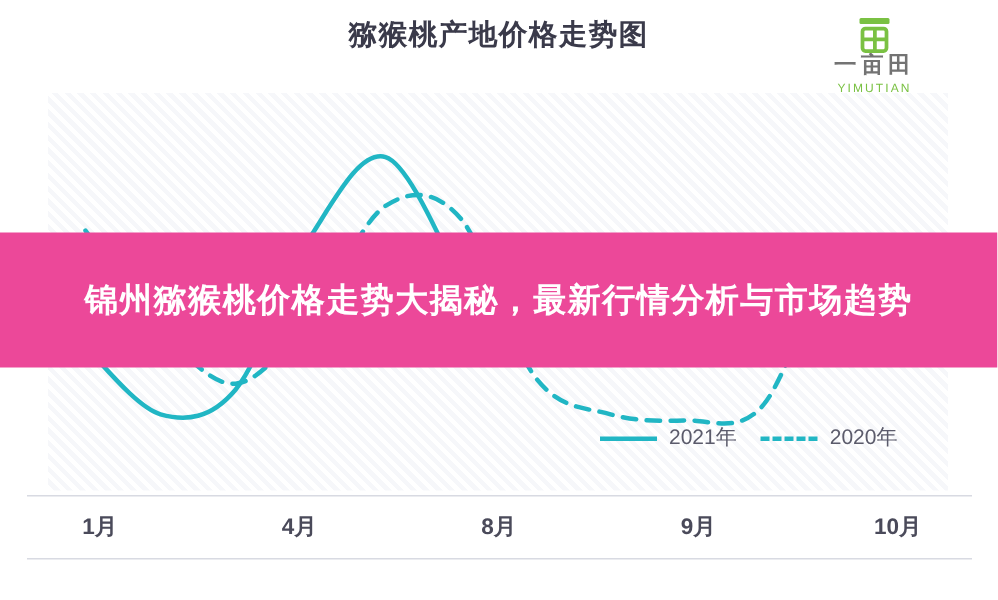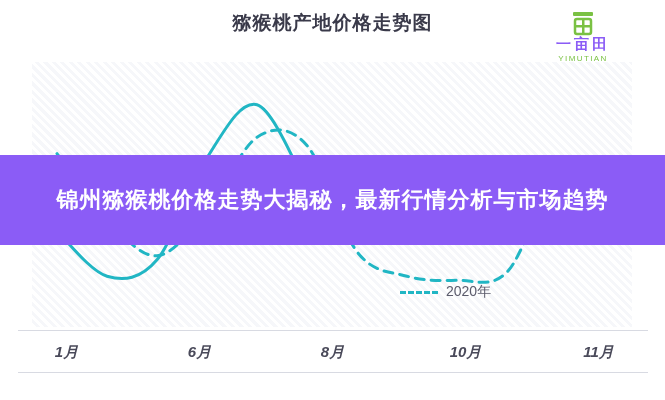--- a/index.html
+++ b/index.html
@@ -24,21 +24,21 @@
 
   
   #logo{
     position:absolute;right:22px;top:10px;width:120px;height:48px;
     text-align:center;
   }
   #logo .mark{
     display:block;margin:0 auto;width:28px;height:26px;position:relative;
   }
   #logo .cn{
-    display:block;font-size:15px;color:#8b5cf6;letter-spacing:3px;font-weight:bold;
+    display:block;font-size:15px;color:#737373;letter-spacing:3px;font-weight:bold;
     line-height:16px;
   }
   #logo .en{
     display:block;font-size:8px;color:#7ac143;letter-spacing:1.4px;margin-top:2px;
   }
 
   
   #plot{
     position:absolute;left:32px;top:62px;width:600px;height:265px;
   }
@@ -55,37 +55,36 @@
   }
   .legend-item{display:flex;align-items:center;gap:8px;}
   .legend-line{display:block;width:38px;height:0;border-top:3px solid #21b6c4;}
   .legend-line.dashed{border-top:3px dashed #21b6c4;}
   .legend-label{font-size:14px;color:#5b5b6b;}
 
   
   #xaxis{
     position:absolute;left:0;top:332px;width:665px;height:40px;
     display:flex;
-    font-style:italic;
   }
   #xaxis .xtick{
     flex:1;text-align:center;font-size:15px;color:#4a4a5a;font-weight:bold;
     line-height:40px;
   }
   #axis-rule{
     position:absolute;left:18px;top:330px;width:630px;height:1px;background:#d8dae2;
   }
   #axis-rule2{
     position:absolute;left:18px;top:372px;width:630px;height:1px;background:#d8dae2;
   }
 
   
   #banner{
     position:absolute;left:0;top:155px;width:665px;height:90px;
-    background:#8b5cf6;
+    background:#ec4899;
     display:flex;align-items:center;justify-content:center;
   }
   #banner-text{
     color:#ffffff;font-size:22px;font-weight:bold;line-height:34px;
     text-align:center;letter-spacing:1px;
     padding:0 26px;
   }
 </style>
 </head>
 <body>
@@ -116,32 +115,36 @@
           <path id="line-2020" fill="none" stroke="#21b6c4" stroke-width="3" stroke-dasharray="9 7" stroke-linecap="round" d="M25.0,91.7 C33.3,102.6 58.3,140.0 75.0,157.0 C91.7,174.0 108.3,195.1 125.0,193.8 C141.7,192.4 158.3,168.6 175.0,148.8 C191.7,129.1 208.3,86.2 225.0,75.3 C241.7,64.4 258.3,64.4 275.0,83.5 C291.7,102.6 308.3,167.9 325.0,189.7 C341.7,211.4 358.3,209.4 375.0,214.2 C391.7,218.9 408.3,218.9 425.0,218.3 C441.7,217.6 458.3,227.1 475.0,210.1 C491.7,193.1 508.3,131.1 525.0,116.2 C541.7,101.2 566.7,119.6 575.0,120.3"></path>
         </g>
         <g>
           <path id="line-2021" fill="none" stroke="#21b6c4" stroke-width="3" stroke-linecap="round" d="M25.0,169.3 C33.3,176.7 58.3,209.4 75.0,214.2 C91.7,218.9 108.3,217.6 125.0,197.8 C141.7,178.1 158.3,121.6 175.0,95.8 C191.7,69.9 208.3,37.9 225.0,42.7 C241.7,47.4 266.7,110.7 275.0,124.3"></path>
         </g>
       </svg>
     </div>
 
     <div id="legend">
       <div class="legend-item">
+        <span class="legend-line"></span>
+        <span class="legend-label">2021年</span>
+      </div>
+      <div class="legend-item">
         <span class="legend-line dashed"></span>
         <span class="legend-label">2020年</span>
       </div>
     </div>
 
     <div id="axis-rule"></div>
     <div id="xaxis">
       <span class="xtick">1月</span>
-      <span class="xtick">6月</span>
+      <span class="xtick">4月</span>
       <span class="xtick">8月</span>
+      <span class="xtick">9月</span>
       <span class="xtick">10月</span>
-      <span class="xtick">11月</span>
     </div>
     <div id="axis-rule2"></div>
   </div>
 
   <div id="banner">
     <div id="banner-text">锦州猕猴桃价格走势大揭秘，最新行情分析与市场趋势</div>
   </div>
 
 </div>
 

